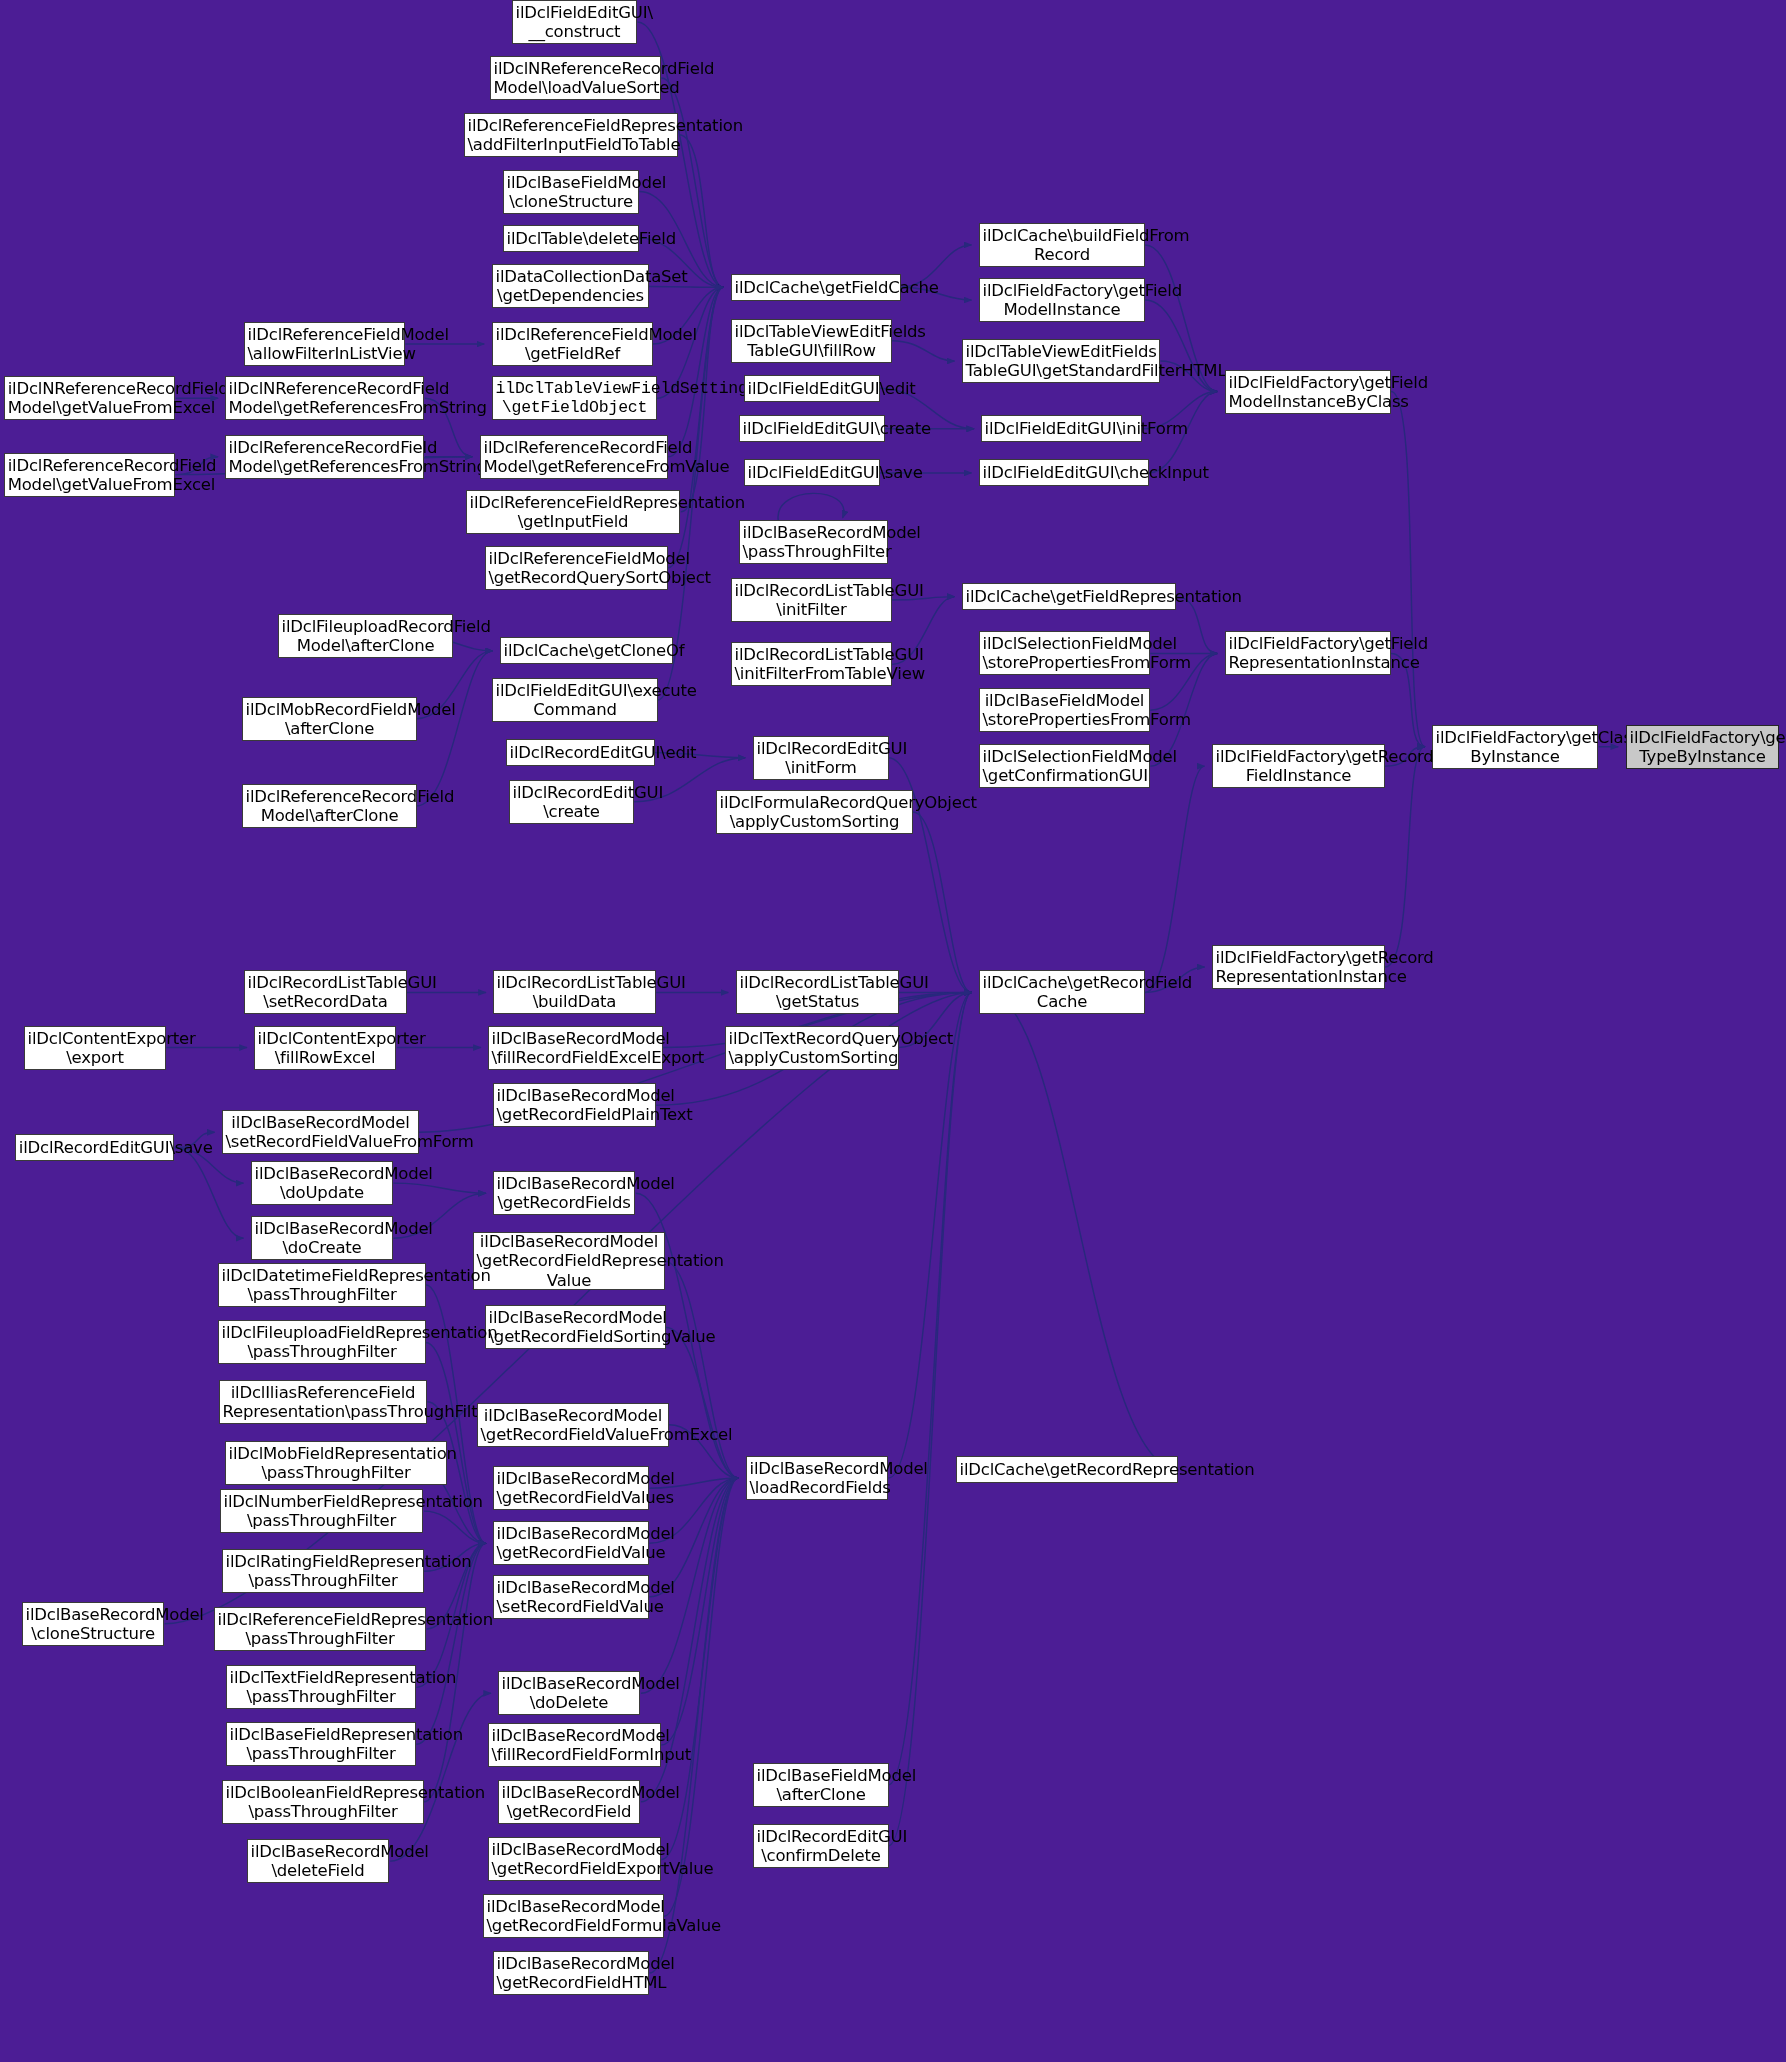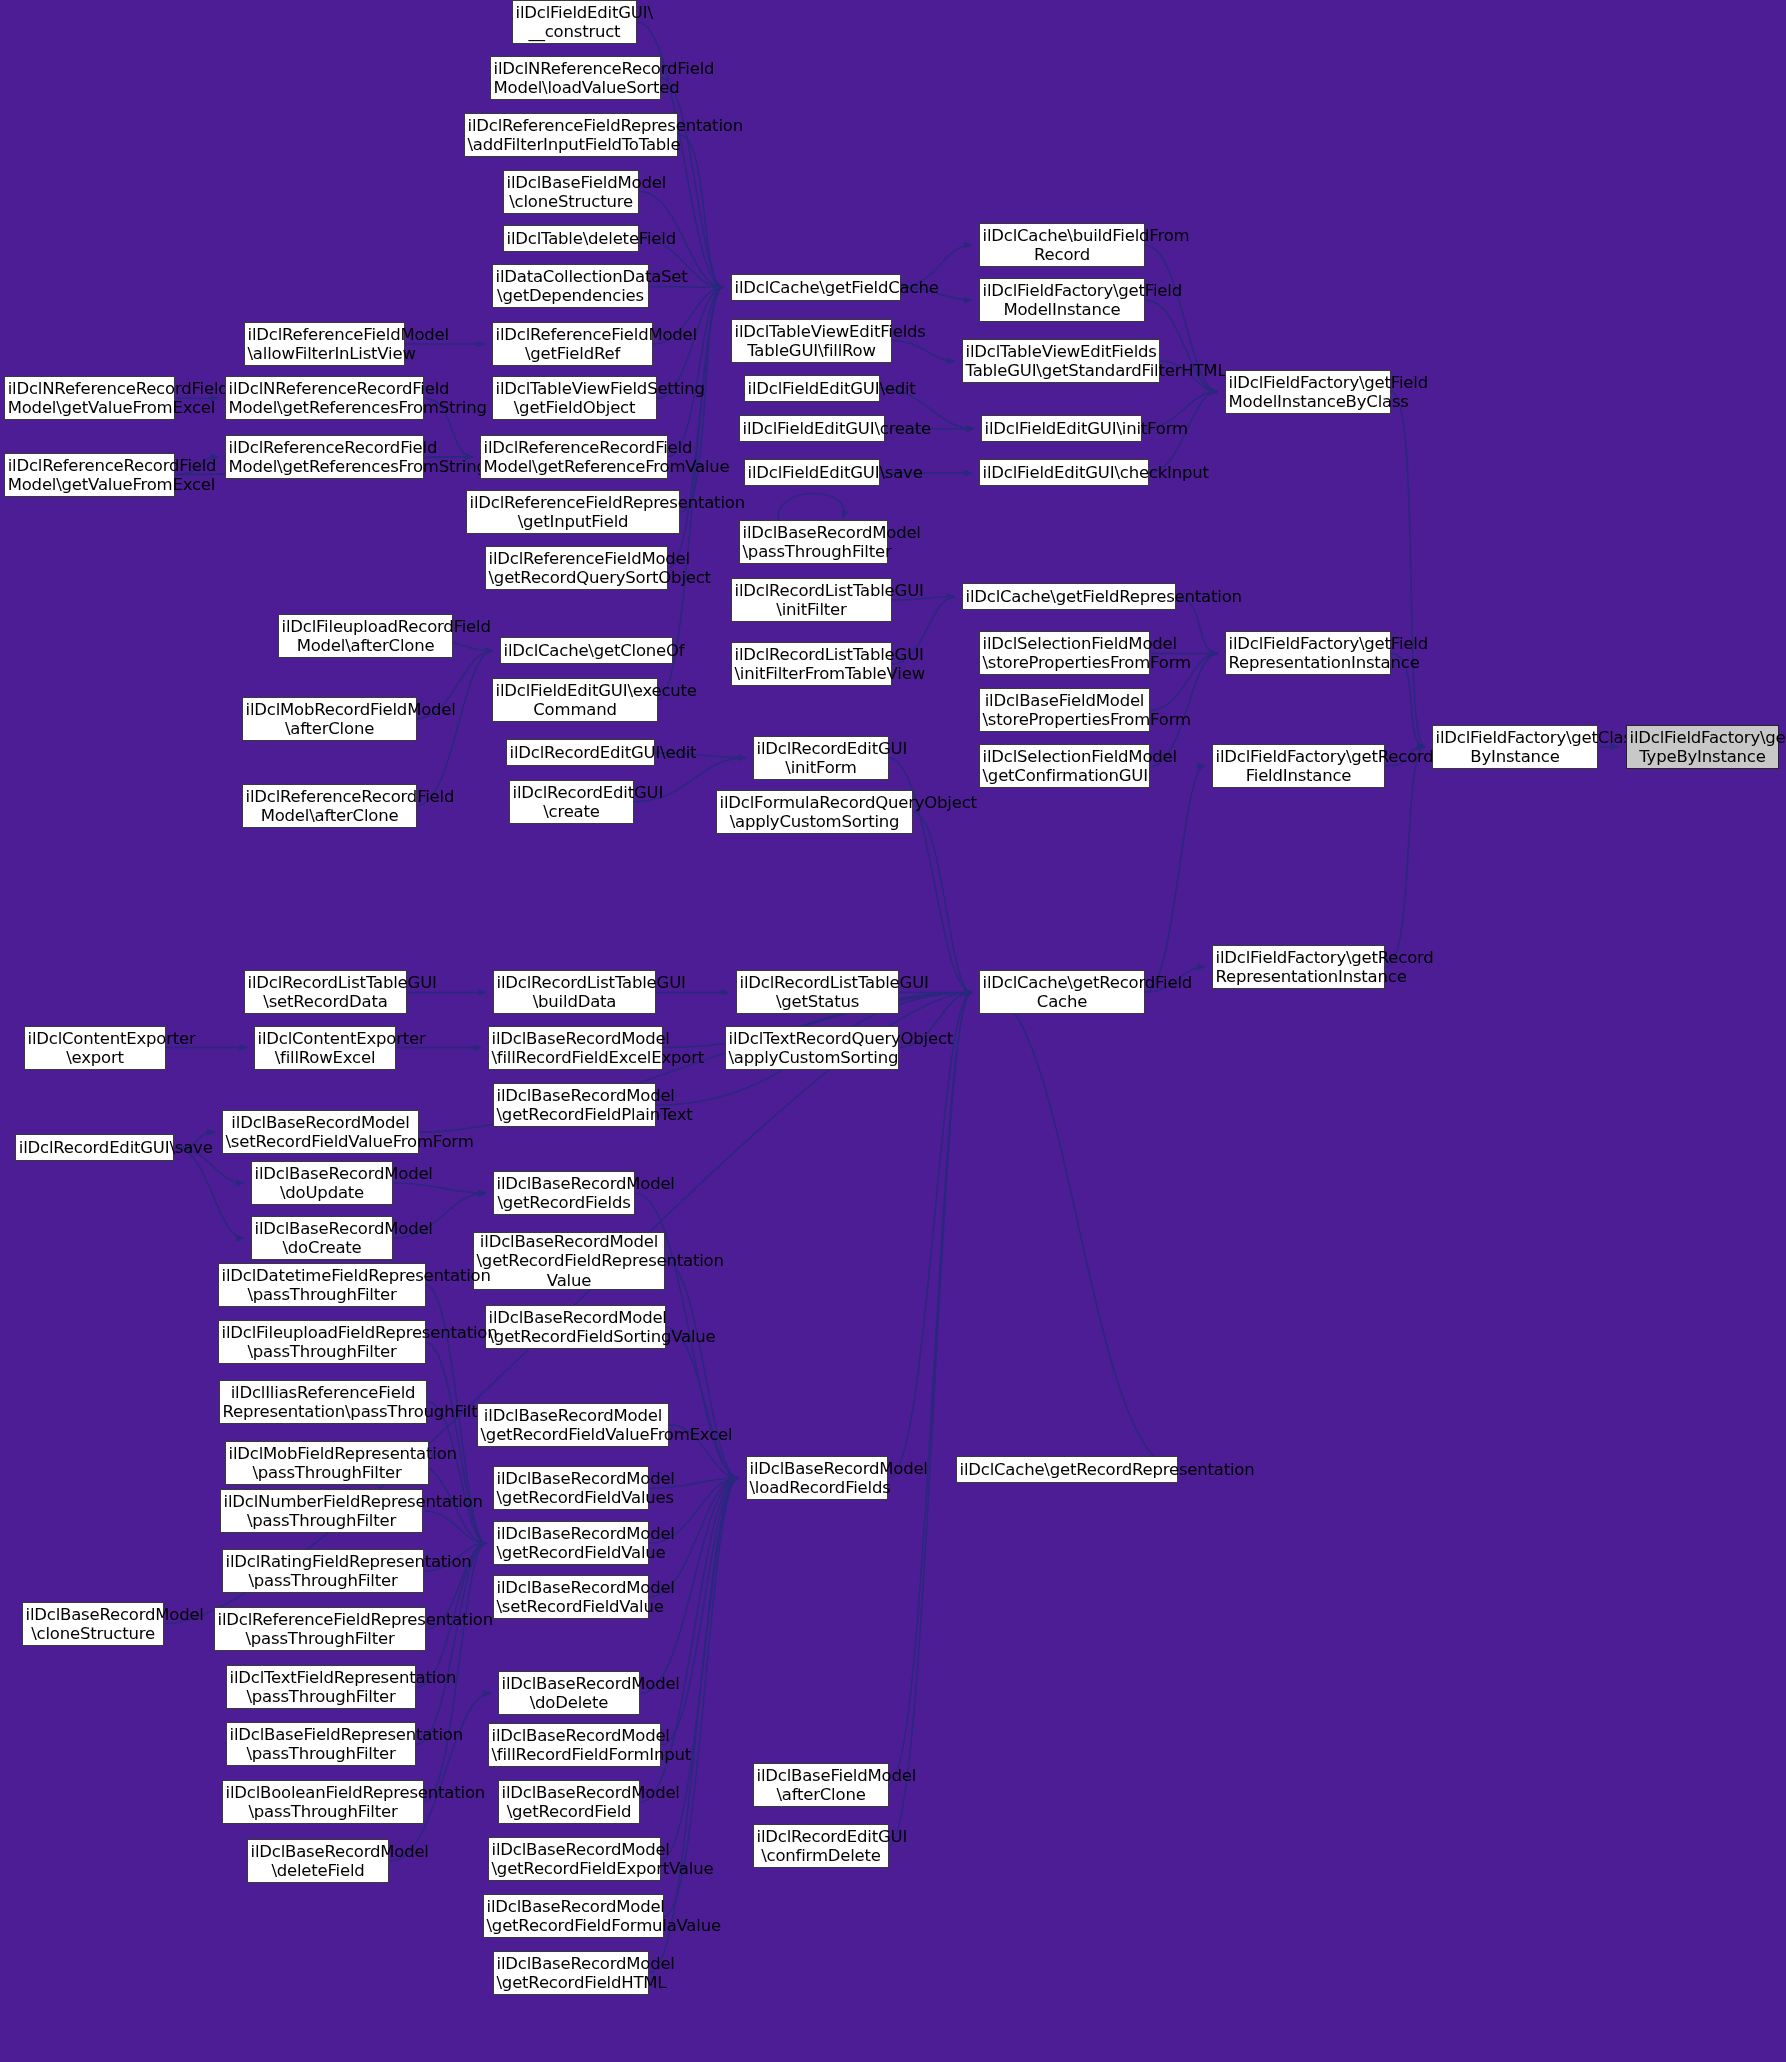--- a/index.html
+++ b/index.html
@@ -171,21 +171,21 @@
       <div class="node" style="left: 492px; top: 264px; width: 157px; height: 44px;"><span class="node-label">ilDataCollectionDataSet
 \getDependencies</span></div>
       <div class="node" style="left: 244px; top: 322px; width: 161px; height: 44px;"><span class="node-label">ilDclReferenceFieldModel
 \allowFilterInListView</span></div>
       <div class="node" style="left: 492px; top: 322px; width: 161px; height: 44px;"><span class="node-label">ilDclReferenceFieldModel
 \getFieldRef</span></div>
       <div class="node" style="left: 4.2px; top: 376px; width: 171px; height: 44px;"><span class="node-label">ilDclNReferenceRecordField
 Model\getValueFromExcel</span></div>
       <div class="node" style="left: 225px; top: 376px; width: 199px; height: 44px;"><span class="node-label">ilDclNReferenceRecordField
 Model\getReferencesFromString</span></div>
-      <div class="node" style="left: 492px; top: 376px; width: 165px; height: 44px;"><span class="node-label">ilDclTableViewFieldSetting
+      <div class="node" style="left: 492px; top: 376px; width: 165px; height: 44px; font-family: Liberation Mono, monospace;"><span class="node-label">ilDclTableViewFieldSetting
 \getFieldObject</span></div>
       <div class="node" style="left: 225px; top: 435px; width: 199px; height: 44px;"><span class="node-label">ilDclReferenceRecordField
 Model\getReferencesFromString</span></div>
       <div class="node" style="left: 480px; top: 435px; width: 188px; height: 44px;"><span class="node-label">ilDclReferenceRecordField
 Model\getReferenceFromValue</span></div>
       <div class="node" style="left: 4.2px; top: 453px; width: 171px; height: 44px;"><span class="node-label">ilDclReferenceRecordField
 Model\getValueFromExcel</span></div>
       <div class="node" style="left: 466px; top: 490px; width: 214px; height: 44px;"><span class="node-label">ilDclReferenceFieldRepresentation
 \getInputField</span></div>
       <div class="node" style="left: 485px; top: 546px; width: 183px; height: 44px;"><span class="node-label">ilDclReferenceFieldModel
@@ -278,21 +278,21 @@
       <div class="node" style="left: 218px; top: 1263px; width: 208px; height: 44px;"><span class="node-label">ilDclDatetimeFieldRepresentation
 \passThroughFilter</span></div>
       <div class="node" style="left: 485px; top: 1305px; width: 181px; height: 44px;"><span class="node-label">ilDclBaseRecordModel
 \getRecordFieldSortingValue</span></div>
       <div class="node" style="left: 218px; top: 1320px; width: 208px; height: 44px;"><span class="node-label">ilDclFileuploadFieldRepresentation
 \passThroughFilter</span></div>
       <div class="node" style="left: 219px; top: 1380px; width: 208px; height: 44px;"><span class="node-label">ilDclIliasReferenceField
 Representation\passThroughFilter</span></div>
       <div class="node" style="left: 477px; top: 1403px; width: 192px; height: 44px;"><span class="node-label">ilDclBaseRecordModel
 \getRecordFieldValueFromExcel</span></div>
-      <div class="node" style="left: 225px; top: 1441px; width: 204px; height: 44px;"><span class="node-label">ilDclMobFieldRepresentation
+      <div class="node" style="left: 225px; top: 1441px; width: 222px; height: 44px;"><span class="node-label">ilDclMobFieldRepresentation
 \passThroughFilter</span></div>
       <div class="node" style="left: 493px; top: 1466px; width: 156px; height: 44px;"><span class="node-label">ilDclBaseRecordModel
 \getRecordFieldValues</span></div>
       <div class="node" style="left: 220px; top: 1489px; width: 203px; height: 44px;"><span class="node-label">ilDclNumberFieldRepresentation
 \passThroughFilter</span></div>
       <div class="node" style="left: 746px; top: 1456px; width: 142px; height: 44px;"><span class="node-label">ilDclBaseRecordModel
 \loadRecordFields</span></div>
       <div class="node" style="left: 493px; top: 1521px; width: 156px; height: 44px;"><span class="node-label">ilDclBaseRecordModel
 \getRecordFieldValue</span></div>
       <div class="node" style="left: 222px; top: 1549px; width: 202px; height: 44px;"><span class="node-label">ilDclRatingFieldRepresentation

